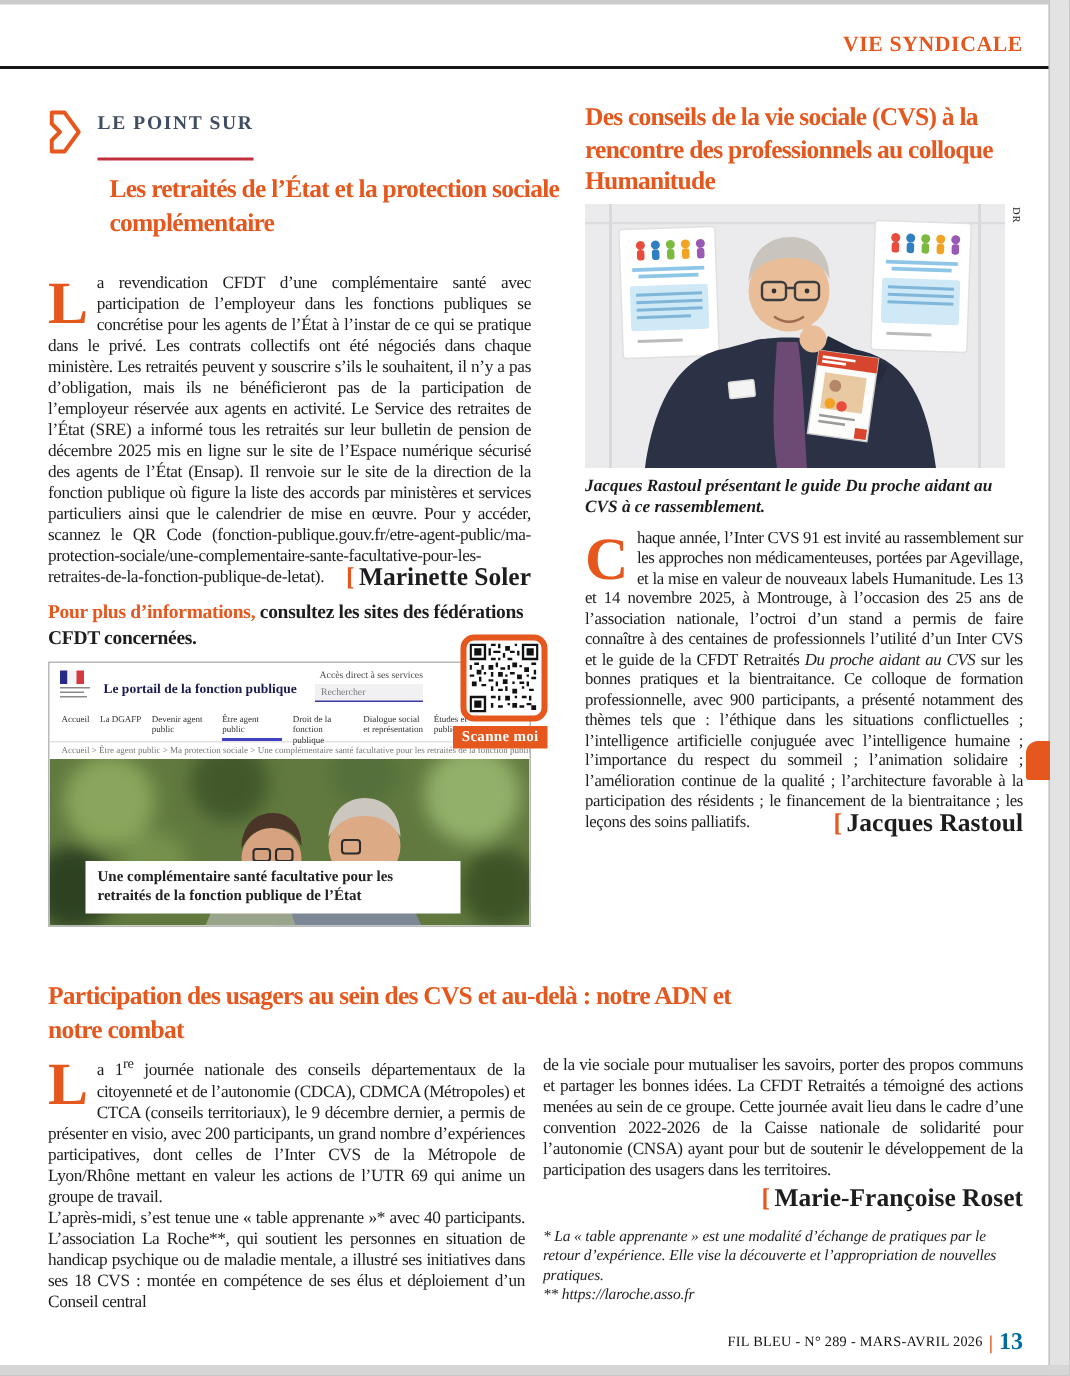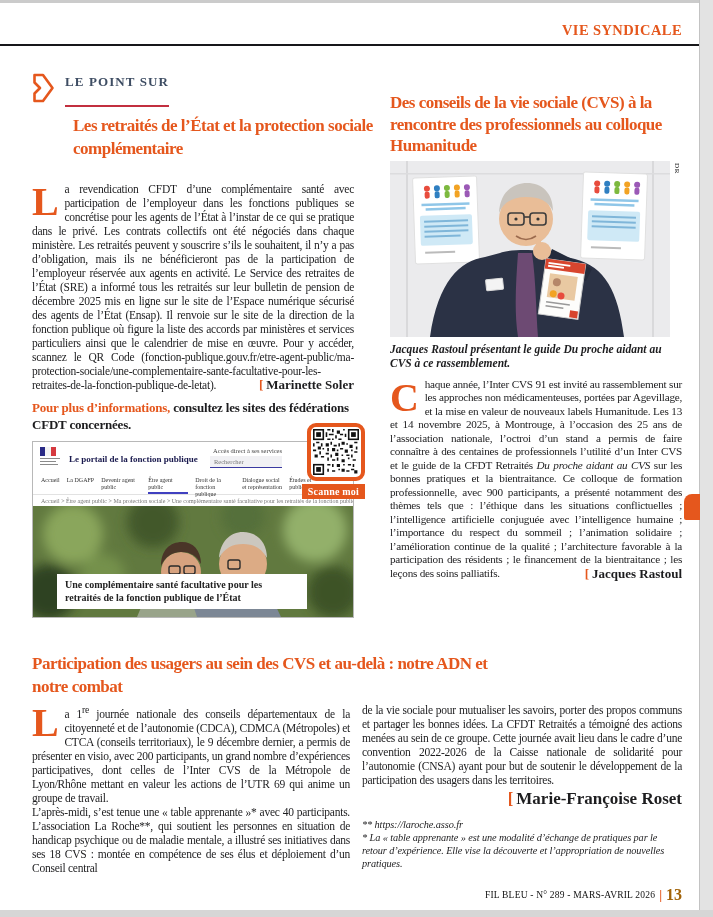--- a/index.html
+++ b/index.html
@@ -17,21 +17,21 @@
   
   .kicker{position:absolute;left:30px;top:72px;display:flex;align-items:center;}
   .kicker-label{margin-left:9px;font-size:13px;font-weight:bold;letter-spacing:1.1px;color:#3e4d63;
                 border-bottom:2px solid #c22f3f;padding-bottom:15px;}
   
   h1,h2{margin:0;color:var(--accent);font-weight:bold;letter-spacing:-0.5px;}
   .body{font-size:11.5px;line-height:14px;text-align:justify;letter-spacing:-0.25px;
         overflow-wrap:anywhere;margin:0;}
   .dropcap{float:left;font-size:40px;line-height:33px;font-weight:bold;color:var(--accent);
            margin:3px 6px 0 0;}
-  .author{float:right;font-weight:bold;font-size:13px;letter-spacing:0;}
+  .author{float:right;font-weight:bold;font-size:17px;letter-spacing:0;}
   .bk{color:var(--accent);font-weight:bold;margin-right:3px;}
   
   .col-left{position:absolute;left:32px;top:114px;width:322px;}
   .title-left{font-size:17px;line-height:23px;width:345px;margin-left:41px;}
   .col-left .body{margin-top:22px;}
   .info{margin-top:7px;font-size:13px;line-height:17px;font-weight:bold;letter-spacing:-0.2px;}
   .info .lead{color:var(--accent);}
   
   .ws-card{position:relative;margin-top:8px;border:1px solid #b8b8b8;background:#fff;height:177px;box-sizing:border-box;}
   .ws-head{display:flex;align-items:flex-start;padding:5px 7px 2px;height:32px;box-sizing:border-box;}
@@ -55,21 +55,21 @@
   .ws-photo{position:relative;height:111px;overflow:hidden;}
   .ws-photo svg{display:block;}
   .ws-caption{position:absolute;left:24px;bottom:8px;width:250px;background:#fff;padding:5px 8px;
               font-size:10px;line-height:12.5px;font-weight:bold;color:#222;box-sizing:border-box;}
   
   .qr-wrap{position:absolute;top:-19px;right:-12px;width:76px;text-align:right;z-index:3;}
   .qr-box{display:inline-block;border:4px solid var(--accent);border-radius:9px;background:#fff;padding:2px;font-size:0;}
   .qr-label{display:inline-block;margin-top:3px;background:var(--accent);color:#fff;font-size:10px;
             font-weight:bold;padding:2px 6px;letter-spacing:.2px;}
   
-  .col-right{position:absolute;left:390px;top:92px;width:292px;}
+  .col-right{position:absolute;left:390px;top:67px;width:292px;}
   .title-right{font-size:17px;line-height:21.5px;}
   .photo-man{position:relative;margin-top:4px;width:280px;height:176px;background:#ebebed;}
   .photo-man svg{display:block;}
   .credit{position:absolute;right:-11px;top:2px;writing-mode:vertical-rl;font-size:7px;color:#222;letter-spacing:.6px;}
   .caption-right{margin-top:5px;width:280px;font-size:11.5px;line-height:14.5px;font-weight:bold;font-style:italic;}
   .col-right .body{margin-top:7px;font-size:11.2px;line-height:13.5px;}
   
   .side-tab{position:absolute;left:684px;top:494px;width:16px;height:26px;background:var(--accent);
             border-radius:8px 0 0 2px;}
   
@@ -77,21 +77,21 @@
   .title-bottom{font-size:17px;line-height:23px;width:480px;}
   .cols{display:flex;gap:12px;margin-top:5px;}
   .c1{width:318px;}.c2{width:320px;}
   .author-block{text-align:right;font-weight:bold;font-size:17px;margin-top:2px;}
   .fns{margin-top:9px;font-size:10.3px;line-height:13px;font-style:italic;letter-spacing:-0.1px;}
   .fns p{margin:0;}
   
   .footer{position:absolute;right:31px;top:886px;display:flex;align-items:center;}
   .footer .mag{font-size:9.5px;letter-spacing:.2px;color:#111;}
   .footer .sep{color:var(--accent);font-weight:bold;font-size:13px;margin:0 4px;}
-  .footer .num{font-size:16px;font-weight:bold;color:#a16207;}
+  .footer .num{font-size:16px;font-weight:bold;color:#0369a1;}
 </style>
 </head>
 <body>
 
 <div class="page">
   <div class="edge-top"></div>
   <div class="edge-right"></div>
   <div class="edge-bottom"></div>
 
   <div class="section-label">VIE SYNDICALE</div>
@@ -286,22 +286,22 @@
     <h2 class="title-bottom">Participation des usagers au sein des CVS et au-delà : notre ADN et notre combat</h2>
     <div class="cols">
       <div class="c1">
         <p class="body"><span class="dropcap">L</span><span>a 1</span><sup>re</sup><span> journée nationale des conseils départementaux de la citoyenneté et de l’autonomie (CDCA), CDMCA (Métropoles) et CTCA (conseils territoriaux), le 9 décembre dernier, a permis de présenter en visio, avec 200 participants, un grand nombre d’expériences participatives, dont celles de l’Inter CVS de la Métropole de Lyon/Rhône mettant en valeur les actions de l’UTR 69 qui anime un groupe de travail.</span></p>
         <p class="body">L’après-midi, s’est tenue une « table apprenante »* avec 40 participants. L’association La Roche**, qui soutient les personnes en situation de handicap psychique ou de maladie mentale, a illustré ses initiatives dans ses 18 CVS : montée en compétence de ses élus et déploiement d’un Conseil central</p>
       </div>
       <div class="c2">
         <p class="body">de la vie sociale pour mutualiser les savoirs, porter des propos communs et partager les bonnes idées. La CFDT Retraités a témoigné des actions menées au sein de ce groupe. Cette journée avait lieu dans le cadre d’une convention 2022-2026 de la Caisse nationale de solidarité pour l’autonomie (CNSA) ayant pour but de soutenir le développement de la participation des usagers dans les territoires.</p>
         <div class="author-block"><span class="bk">[</span><span>Marie-Françoise Roset</span></div>
         <div class="fns">
+          <p>* La « table apprenante » est une modalité d’échange de pratiques par le retour d’expérience. Elle vise la découverte et l’appropriation de nouvelles pratiques.</p>
           <p>** https://laroche.asso.fr</p>
-          <p>* La « table apprenante » est une modalité d’échange de pratiques par le retour d’expérience. Elle vise la découverte et l’appropriation de nouvelles pratiques.</p>
         </div>
       </div>
     </div>
   </div>
 
   <div class="footer">
     <span class="mag">FIL BLEU - N° 289 - MARS-AVRIL 2026</span>
     <span class="sep">|</span>
     <span class="num">13</span>
   </div>

